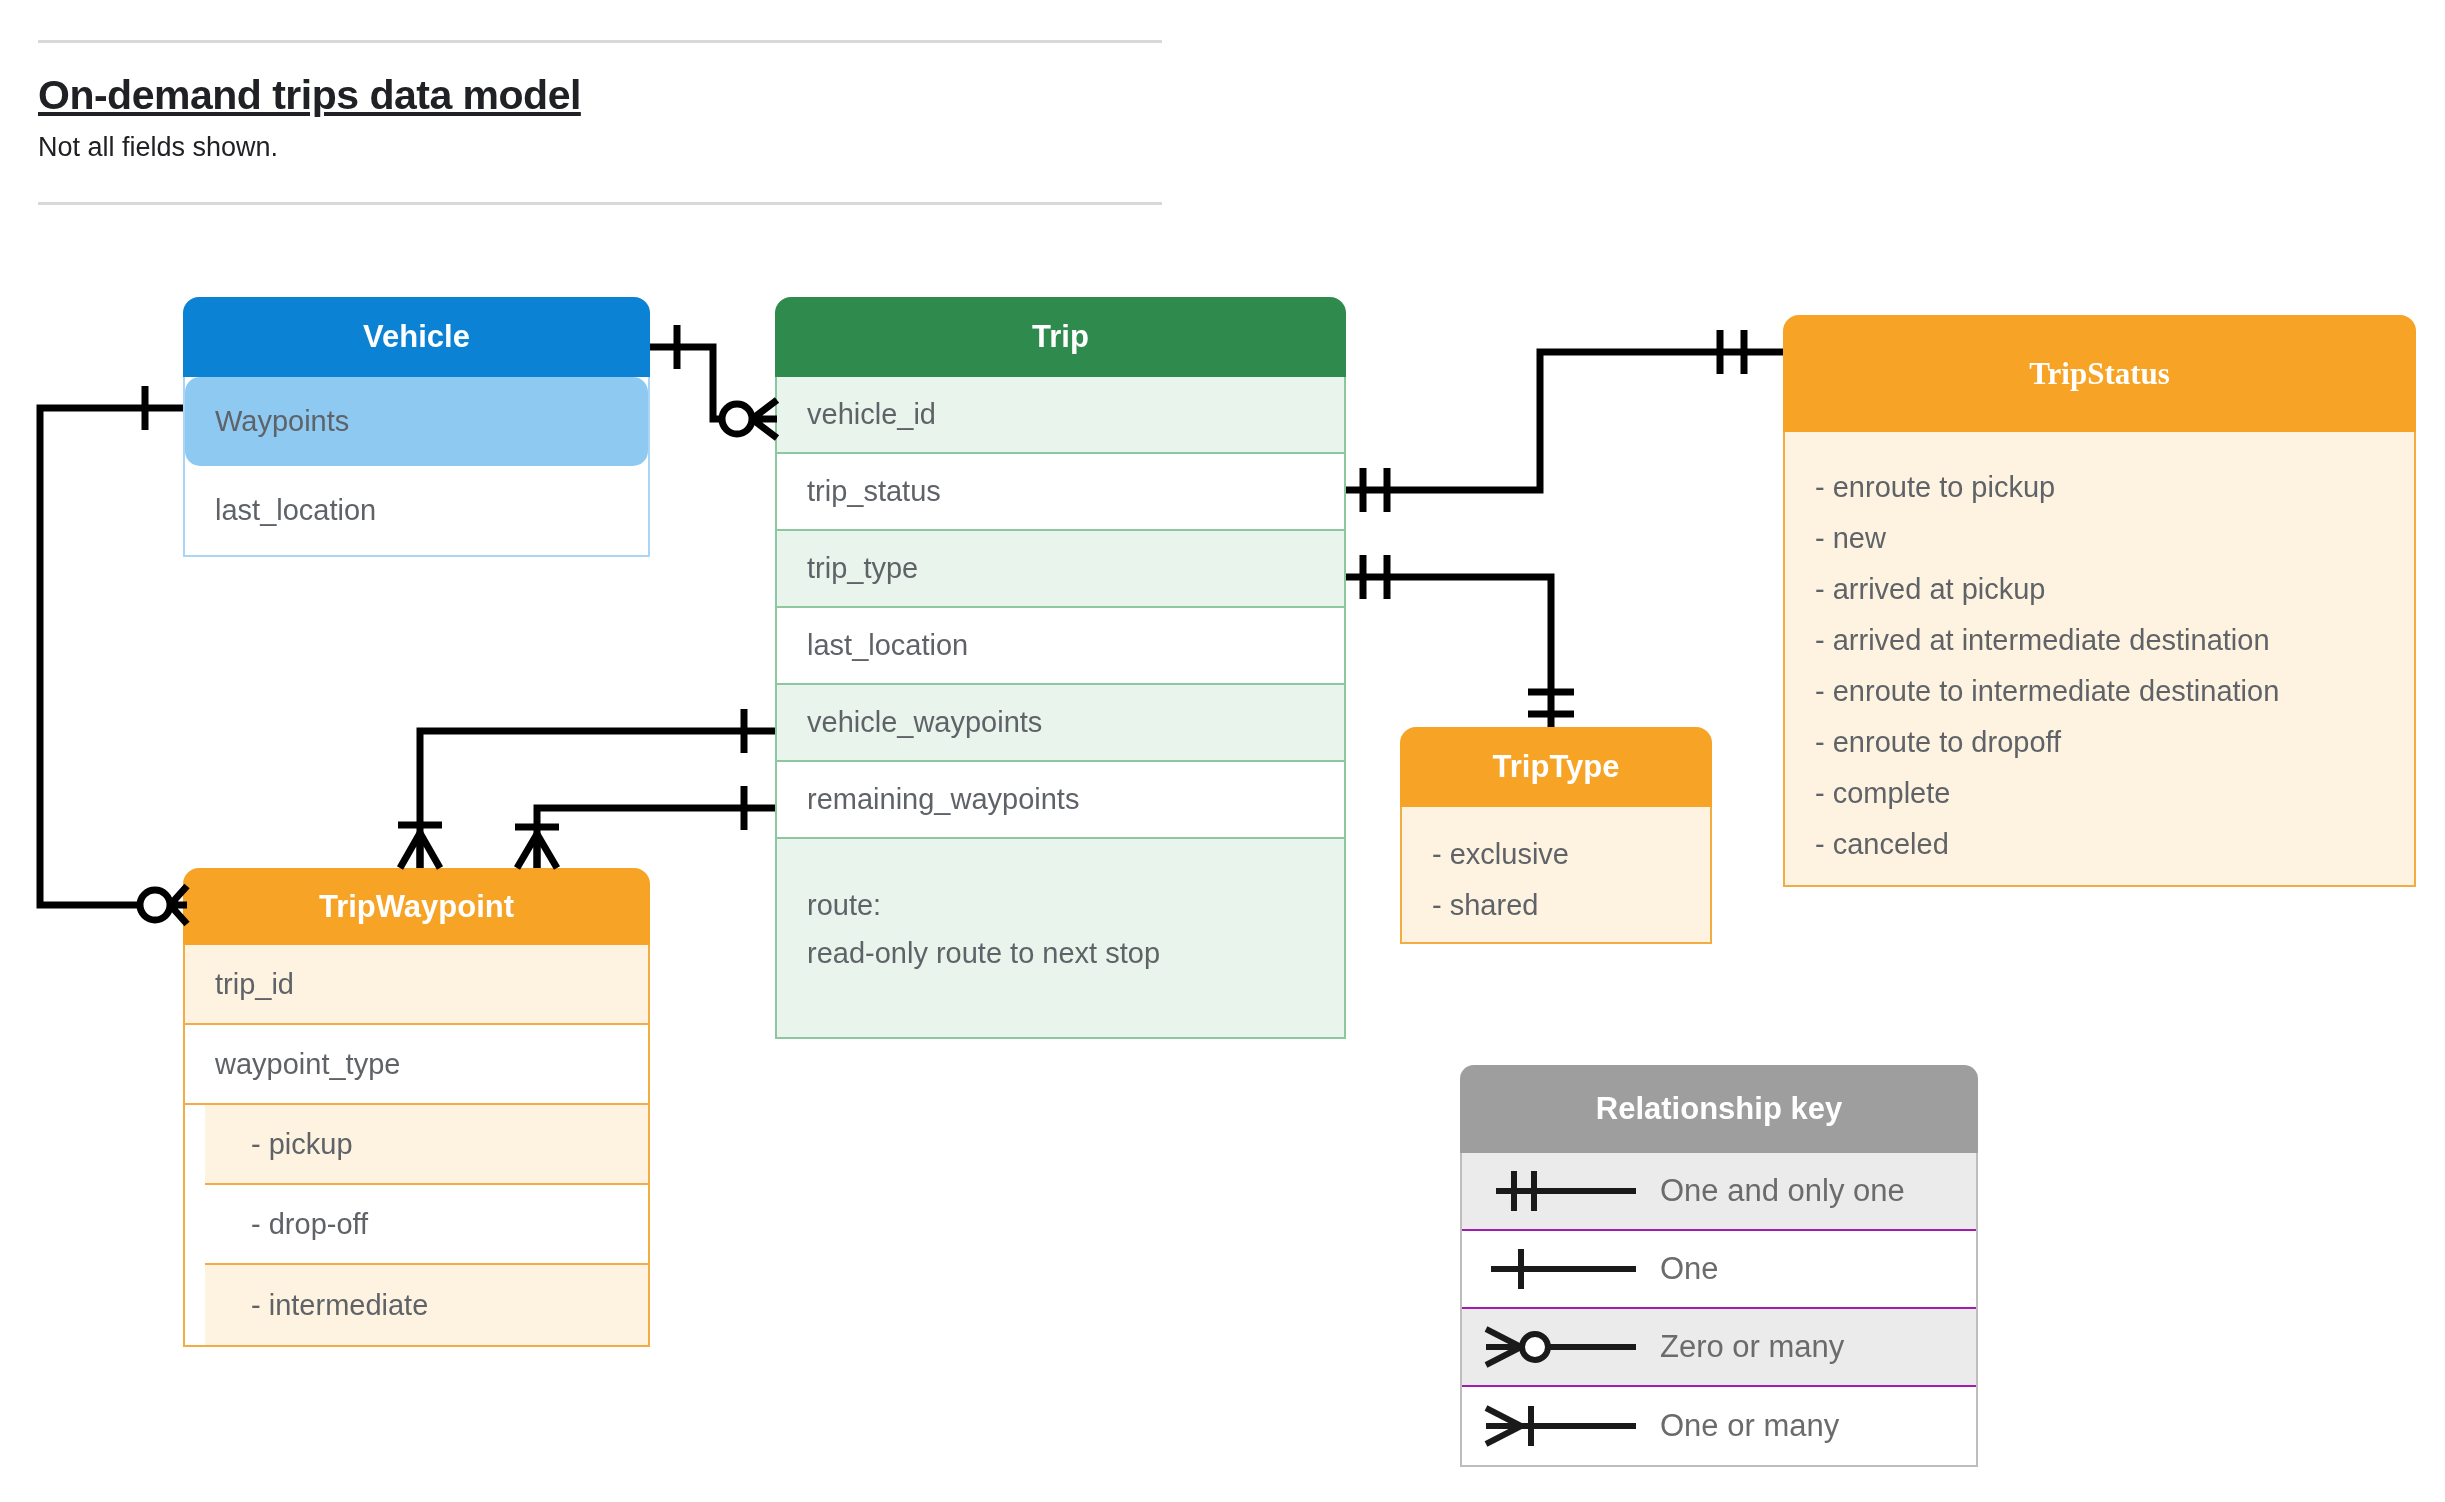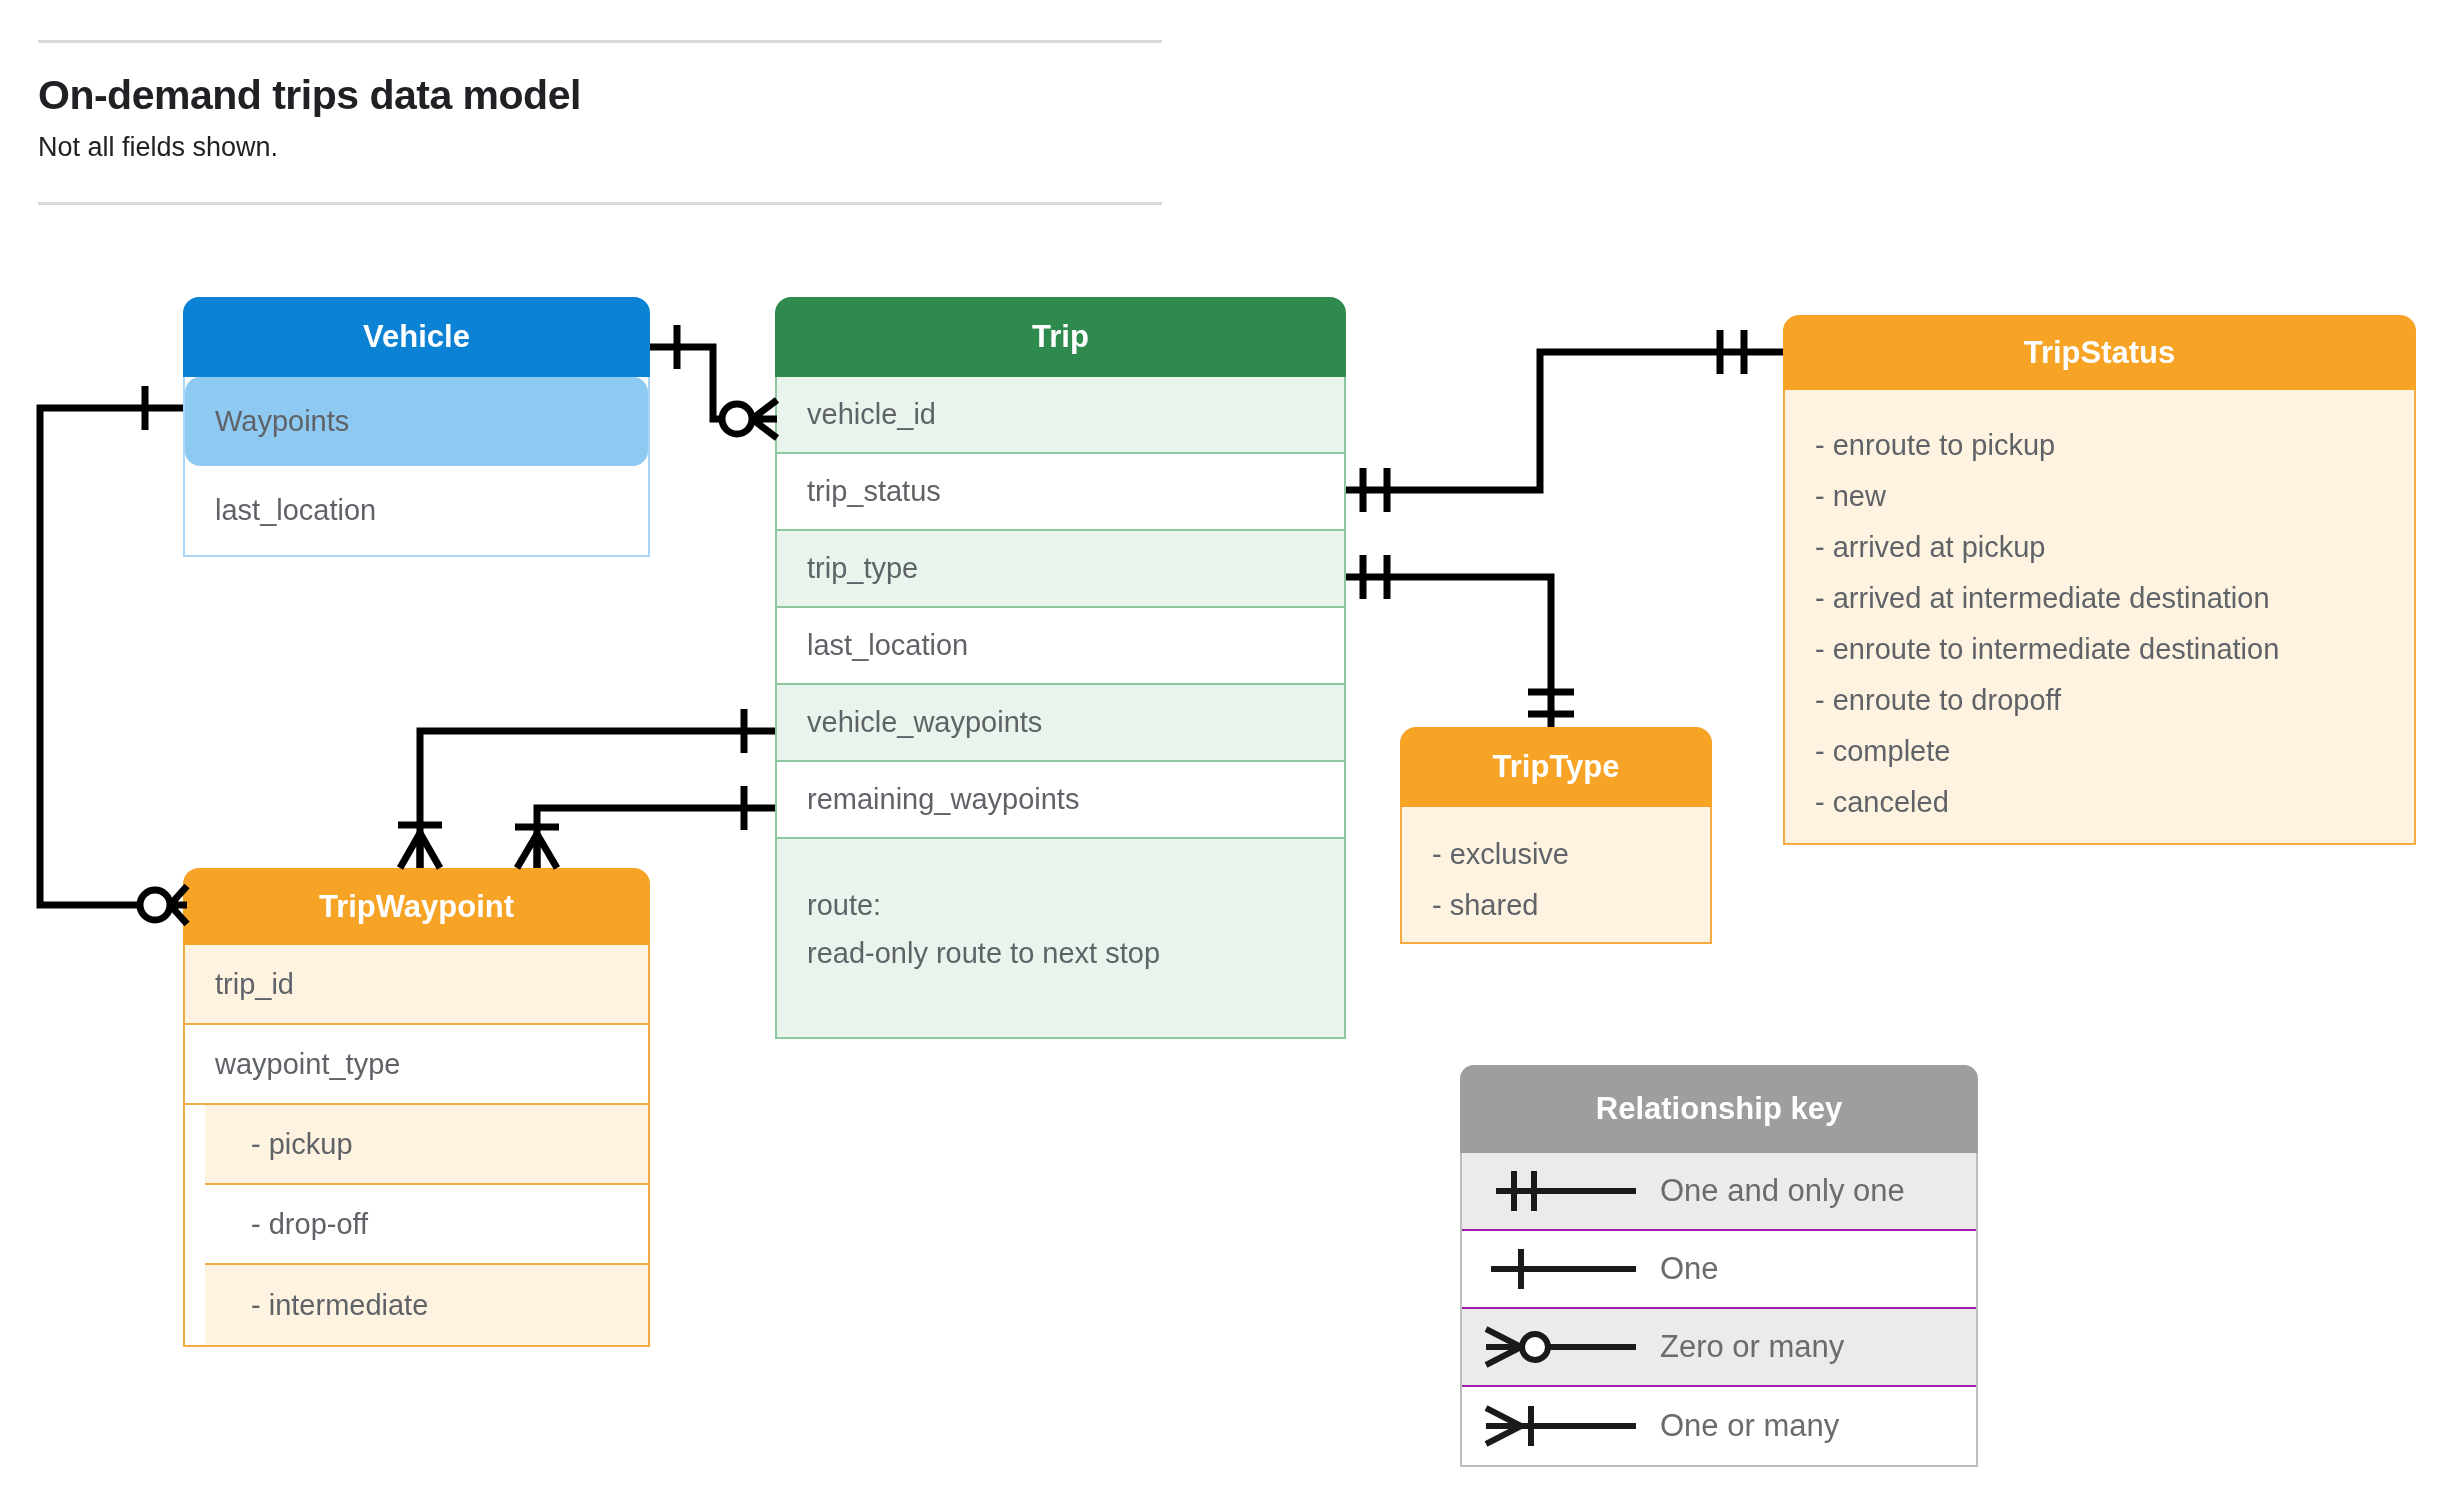--- a/index.html
+++ b/index.html
@@ -1,21 +1,21 @@
 <!DOCTYPE html>
 <html><head>
 <meta charset="utf-8">
 <style>
   html,body{margin:0;padding:0;background:#ffffff;}
   .canvas{
     position:relative;width:2445px;height:1502px;background:#ffffff;
     font-family:"Liberation Sans", sans-serif;overflow:hidden;
   }
   .rule{position:absolute;height:3px;background:#d9d9d9;}
-  .title{position:absolute;left:38px;top:72px;font-size:41px;font-weight:bold;color:#202124;letter-spacing:-0.5px;}
+  .title{position:absolute;left:38px;top:72px;font-size:41px;font-weight:bold;color:#202124;letter-spacing:-0.5px;text-decoration:underline;}
   .subtitle{position:absolute;left:38px;top:132px;font-size:27px;color:#202124;}
 
   .entity{position:absolute;box-sizing:border-box;}
   .hdr{
     display:flex;align-items:center;justify-content:center;
     color:#ffffff;font-weight:bold;font-size:31px;
     border-radius:16px 16px 0 0;box-sizing:border-box;
   }
   .body{box-sizing:border-box;}
   .row{
@@ -43,21 +43,21 @@
   .route-block{
     background:#e9f4ec;height:198px;box-sizing:border-box;
     padding:42px 0 0 30px;font-size:29px;color:#5f6368;line-height:48px;
   }
 
   
   .orange-hdr{background:#f7a325;}
   .cream-body{background:#fdf3e0;border:2px solid #f3ac42;border-top:none;box-sizing:border-box;}
 
   .tripstatus{left:1783px;top:315px;width:633px;}
-  .tripstatus .hdr{height:75px;}
+  .tripstatus .hdr{height:117px;font-family:Liberation Serif, serif;}
   .tripstatus .body{height:455px;padding:30px 0 0 30px;}
   .tripstatus .item{font-size:29px;color:#5f6368;line-height:51px;}
 
   .triptype{left:1400px;top:727px;width:312px;}
   .triptype .hdr{height:80px;}
   .triptype .body{height:137px;padding:22px 0 8px 30px;}
   .triptype .item{font-size:29px;color:#5f6368;line-height:51px;}
 
   .tripwaypoint{left:183px;top:868px;width:467px;}
   .tripwaypoint .hdr{height:77px;}

